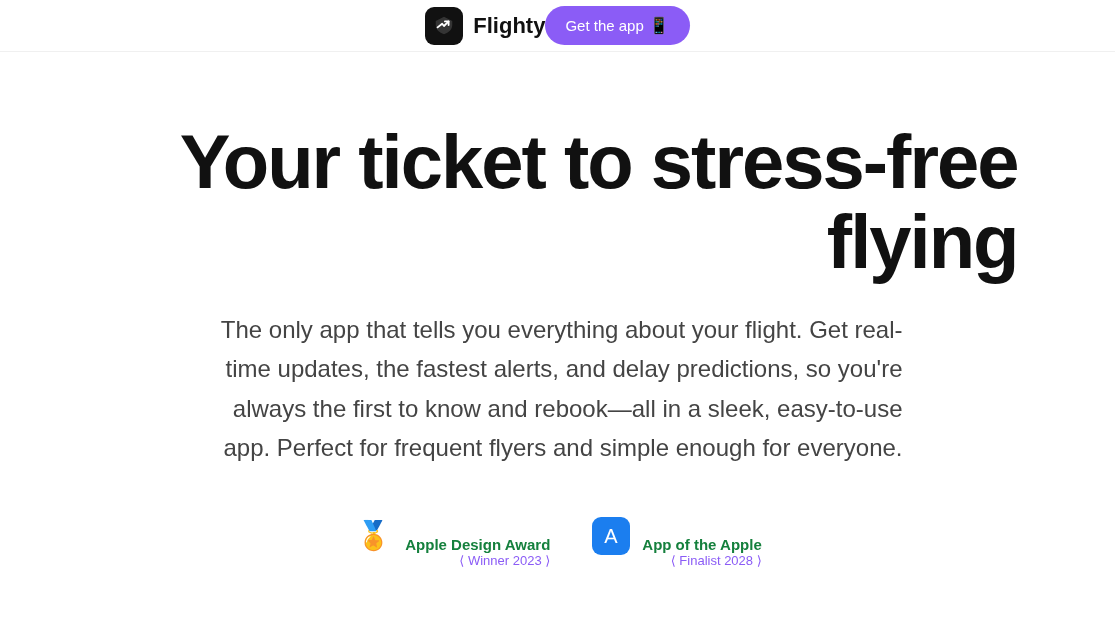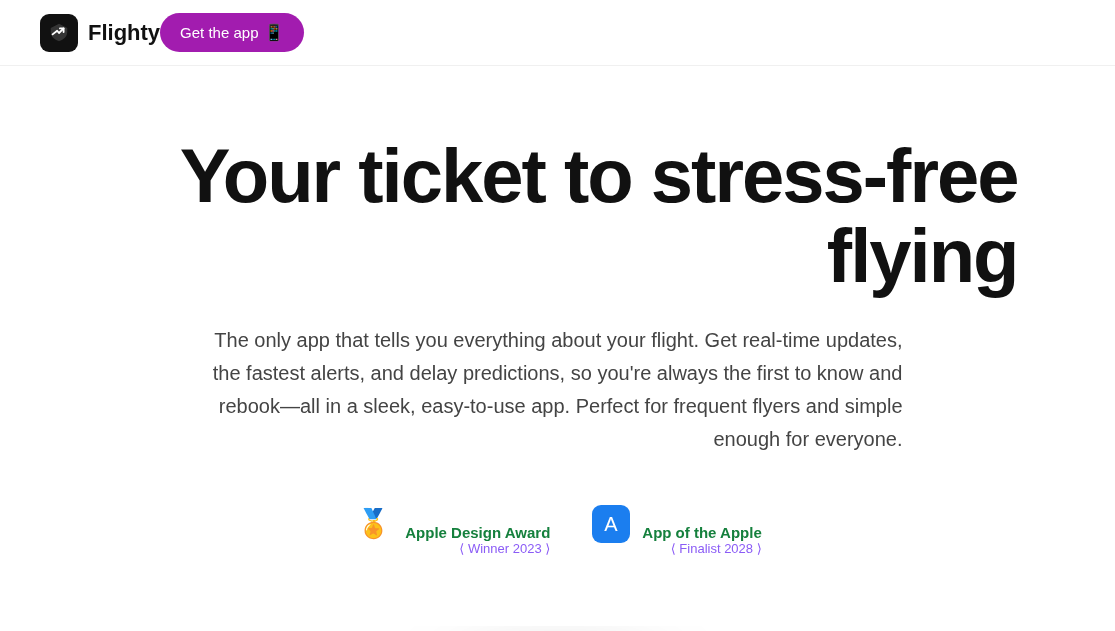--- a/index.html
+++ b/index.html
@@ -2,23 +2,23 @@
 <html><head>
   <meta charset="utf-8">
   <style>
     * { margin: 0; padding: 0; box-sizing: border-box; }
     body { font-family: -apple-system, BlinkMacSystemFont, 'Segoe UI', Helvetica, Arial, sans-serif; background: #ffffff; color: #111; overflow-x: hidden; }
 
     
     .navbar {
       display: flex;
       align-items: center;
-      justify-content: flex-start;
+      justify-content: center;
       padding: 0 40px;
-      height: 66px;
+      height: 52px;
       border-bottom: 1px solid #f0f0f0;
       background: #fff;
       position: relative;
       z-index: 10;
     }
     .navbar-left {
       display: flex;
       align-items: center;
       gap: 10px;
     }
@@ -55,21 +55,21 @@
     }
     .navbar-right {
       display: flex;
       align-items: center;
       gap: 8px;
     }
     .get-app-btn {
       display: flex;
       align-items: center;
       gap: 6px;
-      background: #a21caf;
+      background: #8b5cf6;
       color: #fff;
       border: none;
       border-radius: 24px;
       padding: 10px 20px;
       font-size: 15px;
       font-weight: 500;
       cursor: pointer;
     }
     .phone-icon { font-size: 16px; }
 
@@ -82,21 +82,21 @@
     }
     .hero-title {
       font-size: 76px;
       font-weight: 900;
       line-height: 1.05;
       letter-spacing: -2px;
       color: #111;
       margin-bottom: 28px;
     }
     .hero-subtitle {
-      font-size: 20px;
+      font-size: 24px;
       color: #444;
       line-height: 1.65;
       max-width: 690px;
       margin: 12px auto 36px;
     }
     .awards {
       display: flex;
       justify-content: center;
       gap: 40px;
       margin-bottom: 40px;

